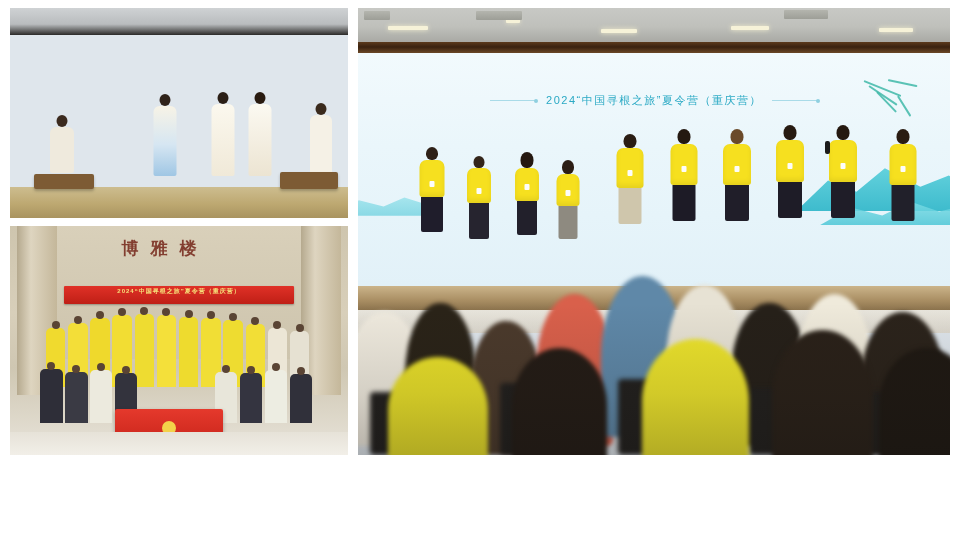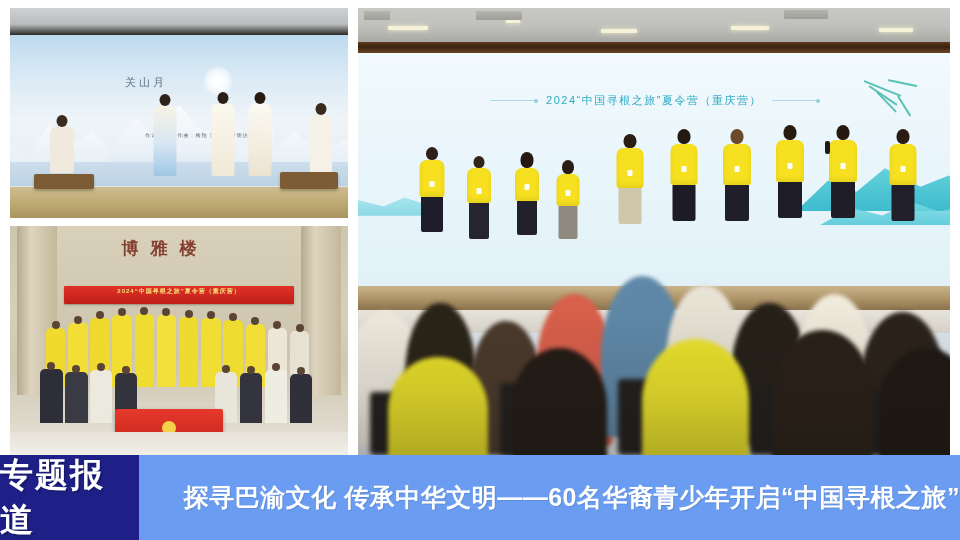--- a/index.html
+++ b/index.html
@@ -141,29 +141,20 @@
 </style>
 </head>
 <body>
 
 <div class="page">
 
   <div class="collage">
 
     <div class="photo p-tl">
       <div class="tl-ceiling"></div>
-      <div class="tl-screen">
-        <div class="tl-sun"></div>
-        <div class="mtn m1"></div>
-        <div class="mtn m2"></div>
-        <div class="mtn m3"></div>
-        <div class="tl-shore"></div>
-        <div class="tl-cal">关山月</div>
-        <div class="tl-sub">作词：李白  作曲：梅翔  演唱：(卢明达)婷婷 等</div>
-      </div>
       <div class="tl-floor"></div>
 
       <div class="perf" style="left:9%;width:13%;height:34%;">
         <div class="head" style="top:0;width:11px;height:12px;background:#3b2a1e;"></div>
         <div class="body" style="top:12px;width:24px;height:46px;background:#efeadd;"></div>
       </div>
       <div class="instrument" style="left:7%;width:18%;height:7%;"></div>
 
       <div class="perf" style="left:40%;width:12%;height:44%;">
         <div class="head" style="top:0;width:11px;height:12px;background:#2f2219;"></div>
@@ -341,22 +332,14 @@
       <div class="aud" style="left:26%;top:76%;width:16%;height:26%;background:#241c16;"></div>
       <div class="aud" style="left:48%;top:74%;width:18%;height:28%;background:#ece32c;"></div>
       <div class="aud" style="left:70%;top:72%;width:17%;height:30%;background:#2a2119;"></div>
       <div class="aud" style="left:88%;top:76%;width:16%;height:26%;background:#1f1913;"></div>
 
       <div class="mn-dim"></div>
     </div>
 
   </div>
 
-  <div class="banner">
-    <div class="banner-tag">
-      <span>专题报道</span>
-    </div>
-    <div class="banner-body">
-      <span>探寻巴渝文化 传承中华文明——60名华裔青少年开启“中国寻根之旅”</span>
-    </div>
-  </div>
 
 </div>
 
 </body></html>

